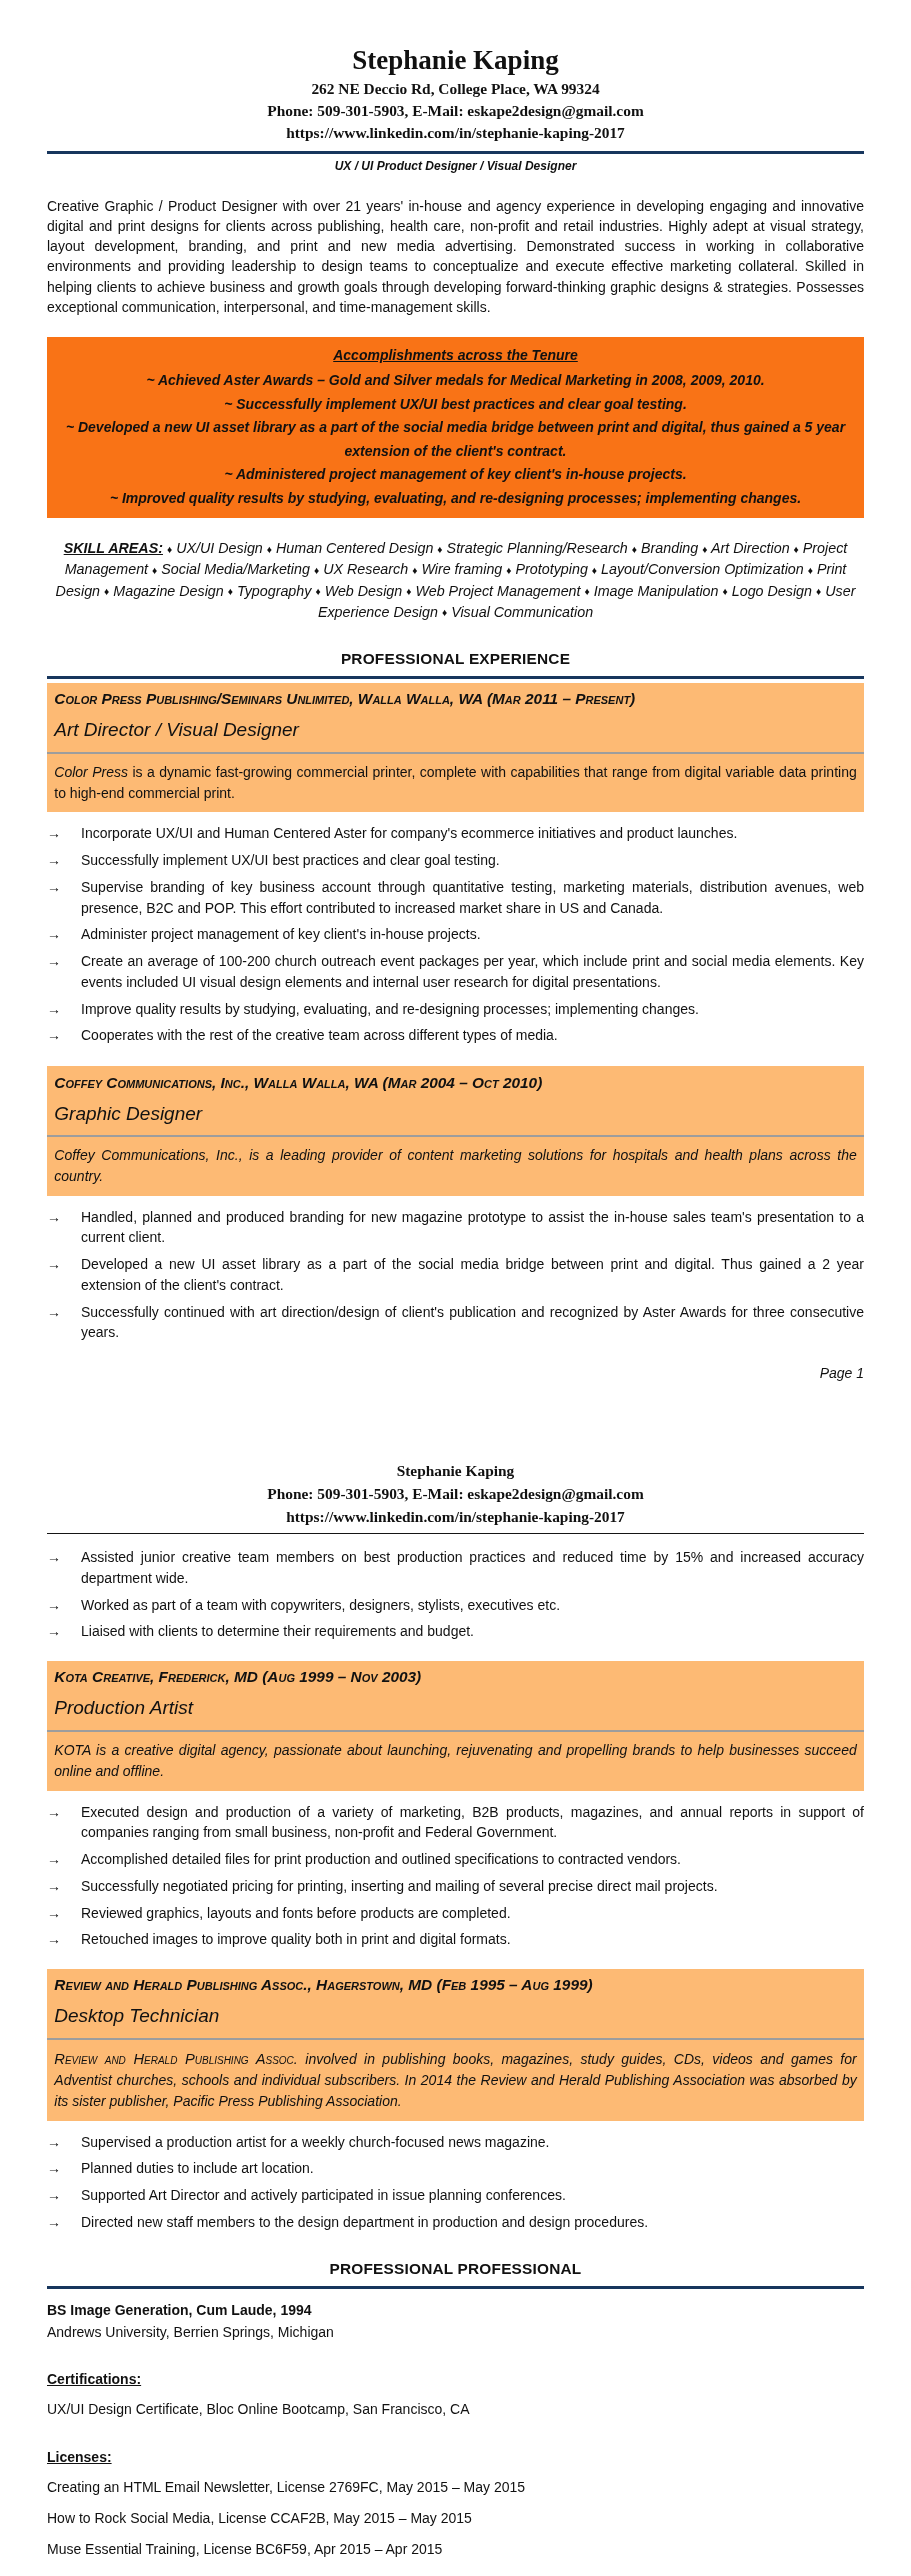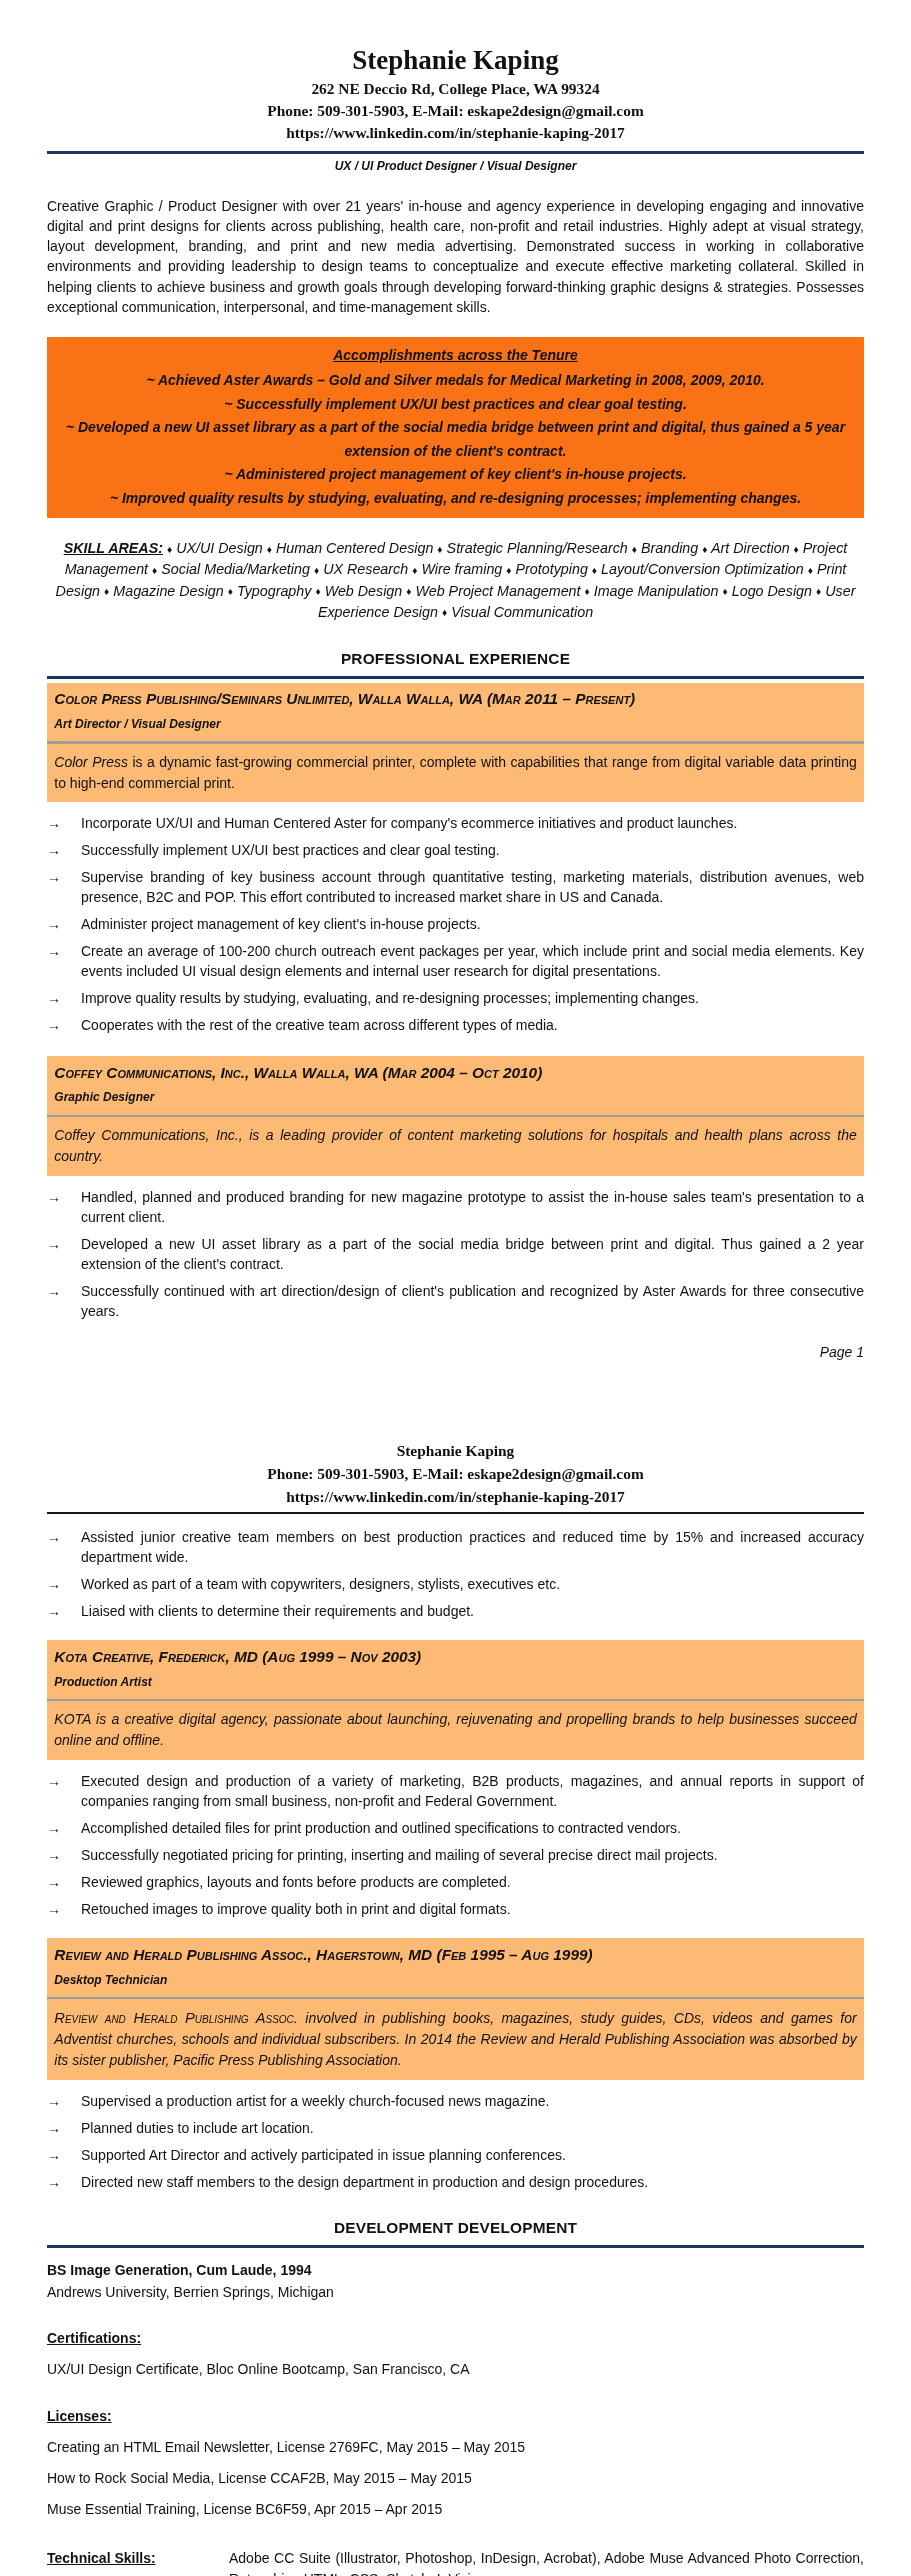--- a/index.html
+++ b/index.html
@@ -52,21 +52,21 @@
   }
   .skills-label { font-weight: bold; text-decoration: underline; }
   .diamond { font-size: 0.72em; position: relative; top: -0.7px; }
 
   
   .sec-heading { margin-top: 25px; text-align: center; font-size: 15.4px; font-weight: bold; letter-spacing: 0.2px; }
 
   
   .job-head { margin-top: 3.7px; background: #fdba74; padding: 6.6px 7.3px 8.8px; }
   .company { font-weight: bold; font-style: italic; font-variant: small-caps; font-size: 15.4px; line-height: 1.35; }
-  .job-role { font-weight: bold; font-style: italic; font-size: 12px; margin-top: 5.9px; }
+  .job-role { font-weight: normal; font-style: italic; font-size: 19px; margin-top: 5.9px; }
   .gray-divider { height: 2.2px; background: #9d9d9d; margin: 8px -7.3px 8px; }
   .job-desc { text-align: justify; line-height: 1.5; }
   .italic { font-style: italic; }
   .sc-lead { font-variant: small-caps; font-style: italic; font-size: 14.7px; }
 
   ul.bullets { list-style: none; margin-top: 11px; }
   ul.bullets li { display: flex; margin-bottom: 6.6px; }
   .arrow { flex: 0 0 34px; }
   .btext { flex: 1; display: block; text-align: justify; }
 
@@ -391,21 +391,21 @@
           <span class="btext">Supported Art Director and actively participated in issue planning conferences.</span>
         </li>
 
         <li>
           <span class="arrow">→</span>
           <span class="btext">Directed new staff members to the design department in production and design procedures.</span>
         </li>
       </ul>
   </section>
 
-  <h2 class="sec-heading">DEVELOPMENT DEVELOPMENT</h2>
+  <h2 class="sec-heading">PROFESSIONAL PROFESSIONAL</h2>
   <hr class="rule-navy">
 
   <section>
     <div class="degree">BS Image Generation, Cum Laude, 1994</div>
     <div class="school">Andrews University, Berrien Springs, Michigan</div>
 
     <span class="sub-label dev-label">Certifications:</span>
     <div class="dev-line">UX/UI Design Certificate, Bloc Online Bootcamp, San Francisco, CA</div>
 
     <span class="sub-label dev-label">Licenses:</span>

